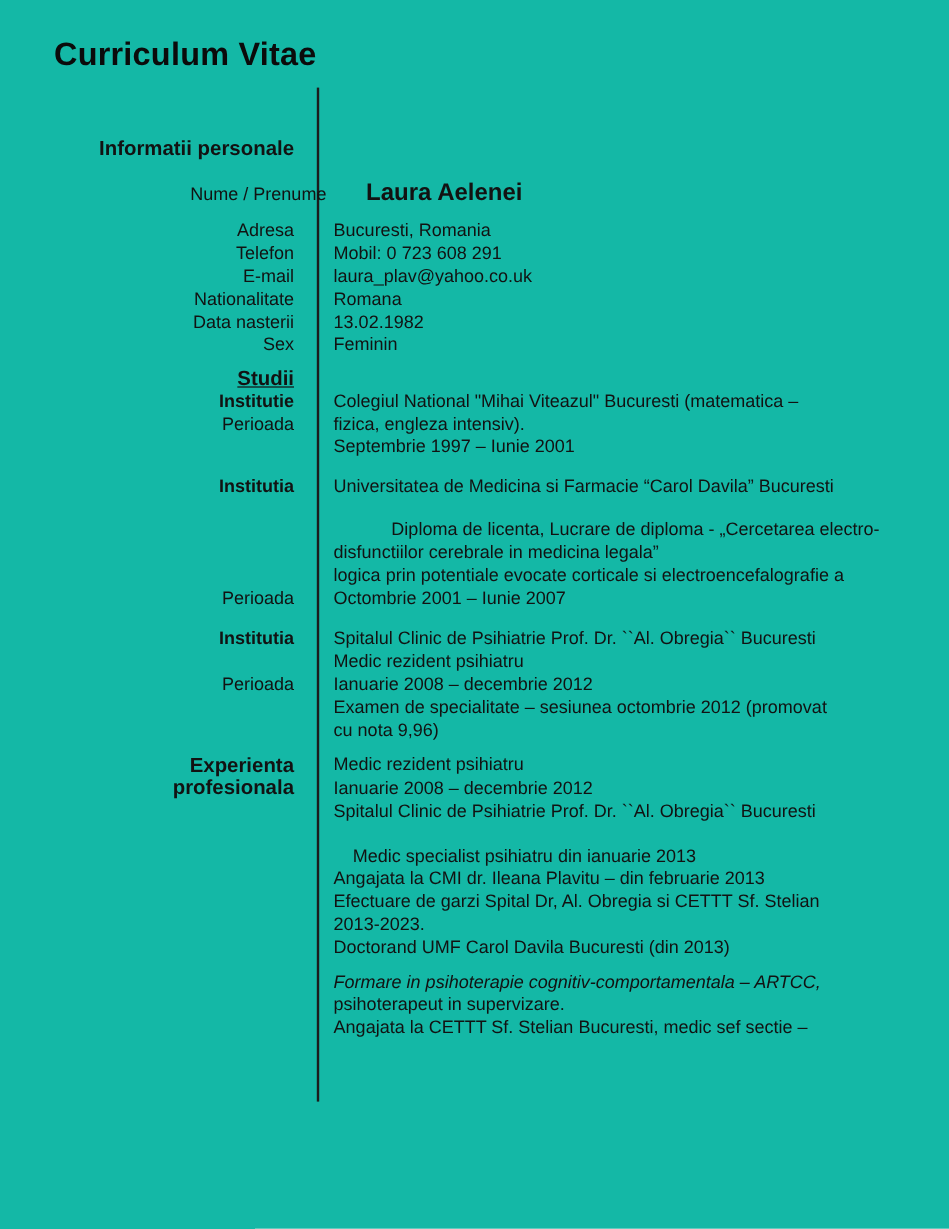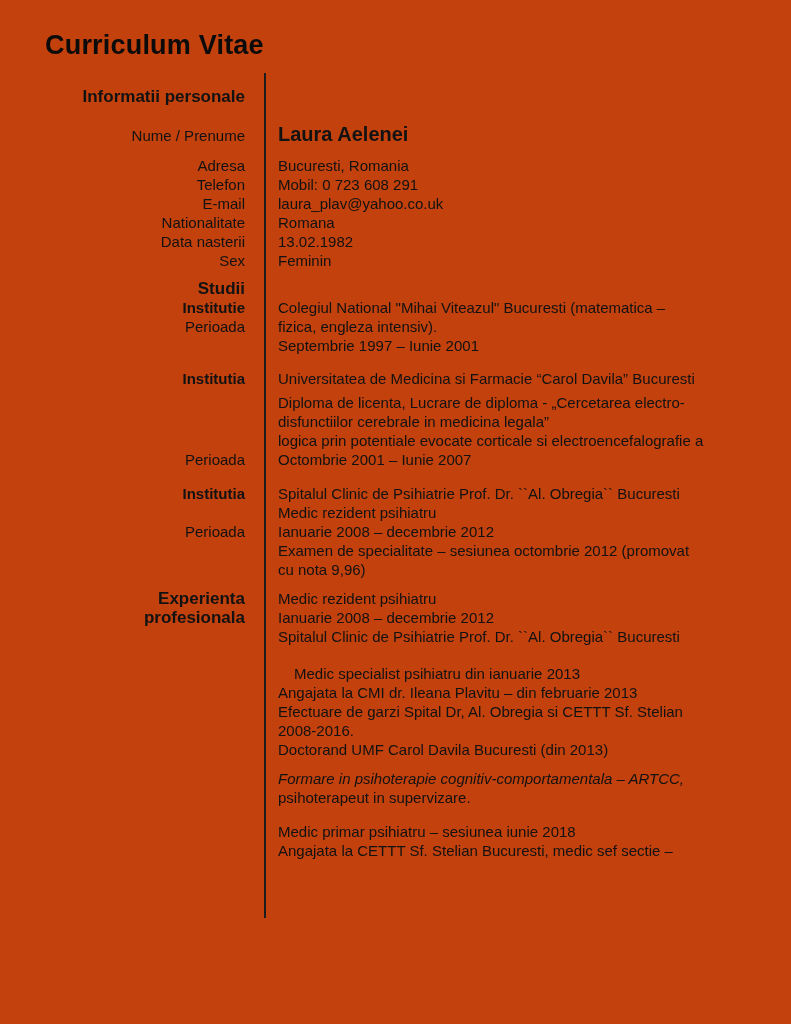--- a/index.html
+++ b/index.html
@@ -1,20 +1,20 @@
 <!DOCTYPE html>
 <html><head>
 <meta charset="utf-8">
 <style>
   html, body { margin: 0; padding: 0; background: #e8e8e8; }
   .page {
     position: relative;
     width: 791px;
     height: 1024px;
-    background: #c2410c;
+    background: #14b8a6;
     font-family: "Liberation Sans", sans-serif;
     color: #121212;
     overflow: hidden;
     margin: 0 auto;
   }
   .title {
     position: absolute;
     left: 45px;
     top: 30px;
     margin: 0;
@@ -27,21 +27,21 @@
     position: absolute;
     left: 264px;
     top: 73px;
     width: 2px;
     height: 845px;
     background: #1c1c1c;
   }
   .rows {
     position: absolute;
     left: 0;
-    top: 87px;
+    top: 114px;
     width: 733px;
   }
   .row { display: flex; align-items: baseline; }
   .cell-label {
     width: 245px;
     flex: 0 0 245px;
     text-align: right;
     font-size: 15px;
     line-height: 19px;
     white-space: nowrap;
@@ -61,21 +61,21 @@
 <body>
 
 <div class="page">
   <h1 class="title">Curriculum Vitae</h1>
   <div class="divider"></div>
   <div class="rows">
       <div class="row">
         <div class="cell-label lbl-heading">Informatii personale</div>
         <div class="cell-value"></div>
       </div>
-      <div class="row" style="margin-top: 19px;">
+      <div class="row" style="margin-top: 19px; padding-left: 27px;">
         <div class="cell-label">Nume / Prenume</div>
         <div class="cell-value val-bold">Laura Aelenei</div>
       </div>
       <div class="row" style="margin-top: 11px;">
         <div class="cell-label">Adresa</div>
         <div class="cell-value">Bucuresti, Romania</div>
       </div>
       <div class="row">
         <div class="cell-label">Telefon</div>
         <div class="cell-value">Mobil: 0 723 608 291</div>
@@ -89,41 +89,41 @@
         <div class="cell-value">Romana</div>
       </div>
       <div class="row">
         <div class="cell-label">Data nasterii</div>
         <div class="cell-value">13.02.1982</div>
       </div>
       <div class="row">
         <div class="cell-label">Sex</div>
         <div class="cell-value">Feminin</div>
       </div>
-      <div class="row" style="margin-top: 9px;">
+      <div class="row" style="margin-top: 9px; text-decoration: underline;">
         <div class="cell-label lbl-heading">Studii</div>
         <div class="cell-value"></div>
       </div>
       <div class="row">
         <div class="cell-label lbl-bold">Institutie</div>
         <div class="cell-value">Colegiul National "Mihai Viteazul" Bucuresti (matematica –</div>
       </div>
       <div class="row">
         <div class="cell-label">Perioada</div>
         <div class="cell-value">fizica, engleza intensiv).</div>
       </div>
       <div class="row">
         <div class="cell-label"></div>
         <div class="cell-value">Septembrie 1997 – Iunie 2001</div>
       </div>
       <div class="row" style="margin-top: 14px;">
         <div class="cell-label lbl-bold">Institutia</div>
         <div class="cell-value">Universitatea de Medicina si Farmacie “Carol Davila” Bucuresti</div>
       </div>
-      <div class="row" style="margin-top: 5px;">
+      <div class="row" style="margin-top: 17px; text-align: right;">
         <div class="cell-label"></div>
         <div class="cell-value">Diploma de licenta, Lucrare de diploma - „Cercetarea electro-</div>
       </div>
       <div class="row">
         <div class="cell-label"></div>
         <div class="cell-value">disfunctiilor cerebrale in medicina legala”</div>
       </div>
       <div class="row">
         <div class="cell-label"></div>
         <div class="cell-value">logica prin potentiale evocate corticale si electroencefalografie a</div>
@@ -171,36 +171,32 @@
       <div class="row">
         <div class="cell-label"></div>
         <div class="cell-value">Angajata la CMI dr. Ileana Plavitu – din februarie 2013</div>
       </div>
       <div class="row">
         <div class="cell-label"></div>
         <div class="cell-value">Efectuare de garzi Spital Dr, Al. Obregia si CETTT Sf. Stelian</div>
       </div>
       <div class="row">
         <div class="cell-label"></div>
-        <div class="cell-value">2008-2016.</div>
+        <div class="cell-value">2013-2023.</div>
       </div>
       <div class="row" style="">
         <div class="cell-label"></div>
         <div class="cell-value">Doctorand UMF Carol Davila Bucuresti (din 2013)</div>
       </div>
       <div class="row" style="margin-top: 10px; font-style: italic;">
         <div class="cell-label"></div>
         <div class="cell-value">Formare in psihoterapie cognitiv-comportamentala – ARTCC,</div>
       </div>
       <div class="row">
         <div class="cell-label"></div>
         <div class="cell-value">psihoterapeut in supervizare.</div>
-      </div>
-      <div class="row" style="margin-top: 15px;">
-        <div class="cell-label"></div>
-        <div class="cell-value">Medic primar psihiatru – sesiunea iunie 2018</div>
       </div>
       <div class="row">
         <div class="cell-label"></div>
         <div class="cell-value">Angajata la CETTT Sf. Stelian Bucuresti, medic sef sectie –</div>
       </div>
     </div>
 </div>
 
 </body></html>

